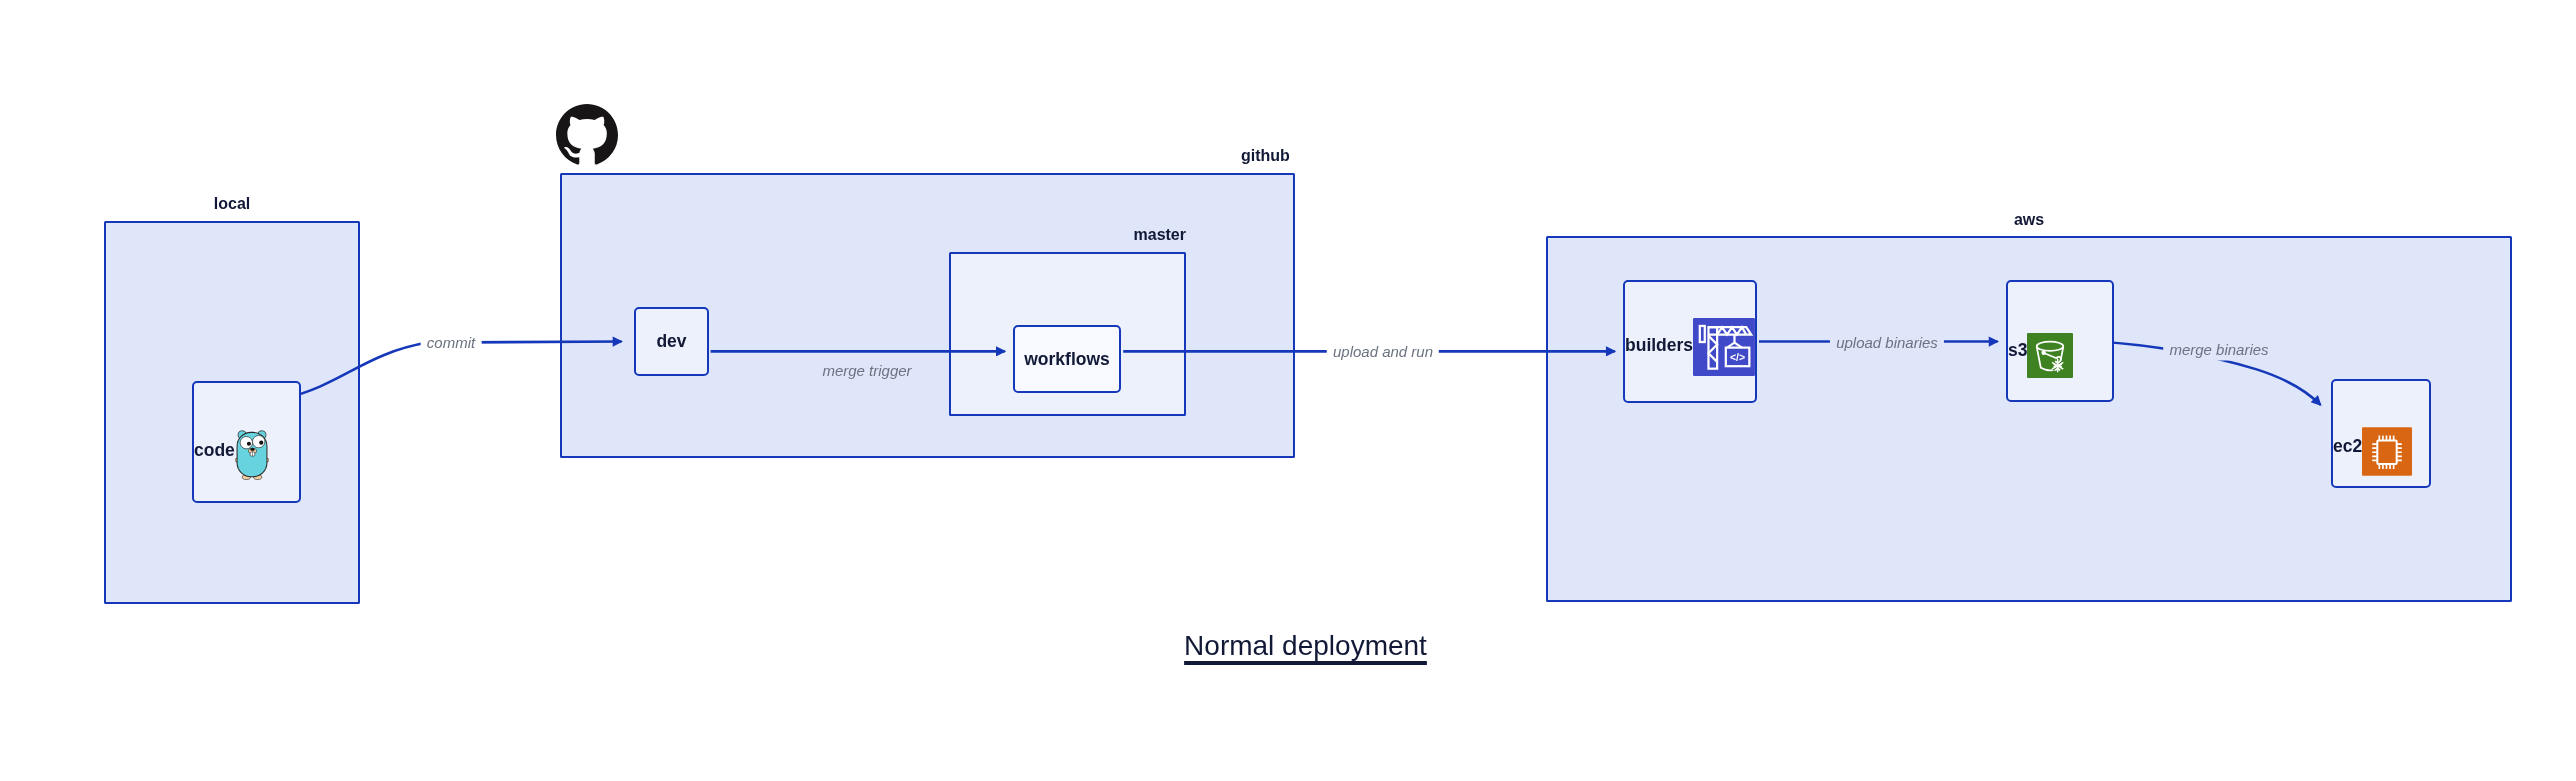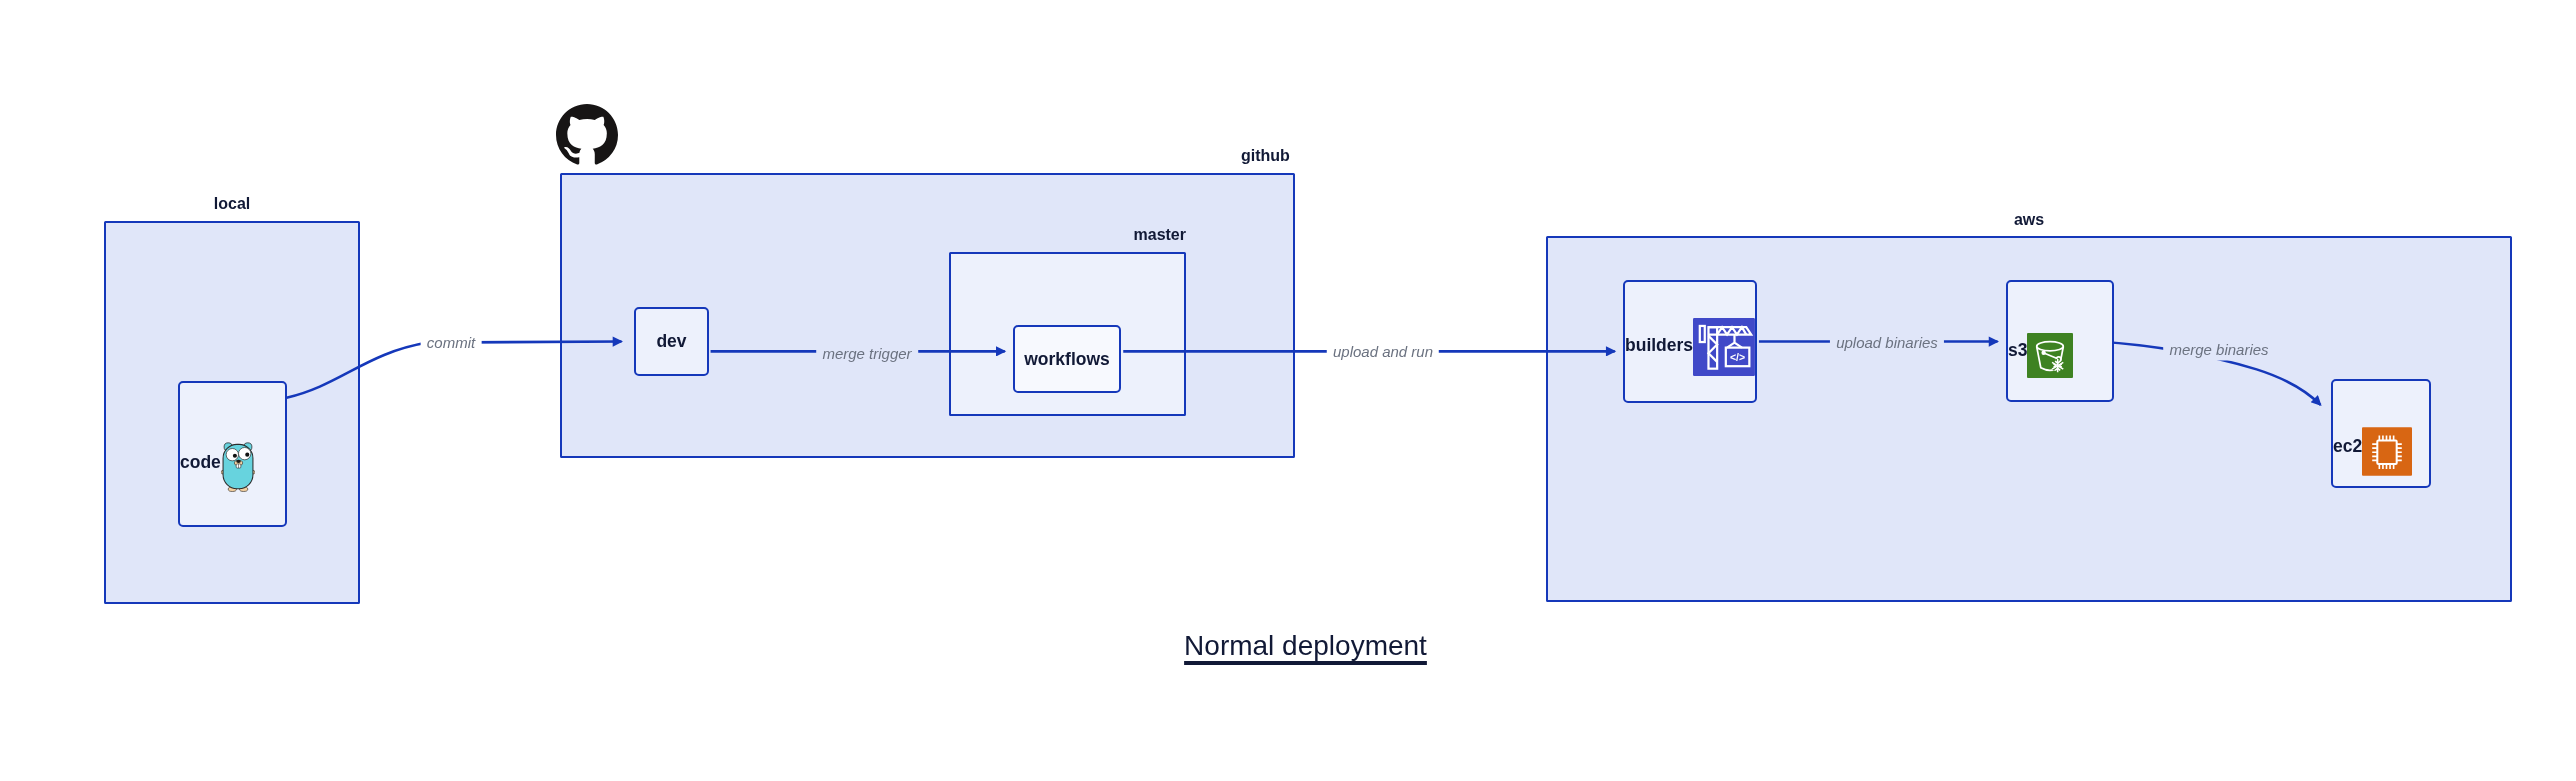--- a/index.html
+++ b/index.html
@@ -71,26 +71,26 @@
       </marker>
     </defs>
     <path d="M 556 772 C 660 748 710 685 830 665 L 1206 663" marker-end="url(#arr)"></path>
     <path d="M 1379 682 L 1950 682" marker-end="url(#arr)"></path>
     <path d="M 2180 682 L 3134 682" marker-end="url(#arr)"></path>
     <path d="M 3414 663 L 3877 663" marker-end="url(#arr)"></path>
     <path d="M 4072 663 C 4180 670 4290 690 4380 717 C 4440 736 4478 760 4504 786" marker-end="url(#arr)"></path>
   </svg>
 
   <div class="edge-label on-white" style="left:451px;top:342px">commit</div>
-  <div class="edge-label on-fill" style="left:867px;top:353px">merge trigger</div>
+  <div class="edge-label on-fill" style="left:867px;top:370px">merge trigger</div>
   <div class="edge-label on-white" style="left:1383px;top:351px">upload and run</div>
   <div class="edge-label on-fill" style="left:1887px;top:342px">upload binaries</div>
   <div class="edge-label on-fill" style="left:2219px;top:349px">merge binaries</div>
 
-  <div class="node" style="left:178px;top:381px;width:109px;height:146px;padding-top:16px">
+  <div class="node" style="left:192px;top:381px;width:109px;height:122px;padding-top:16px">
     <div class="node-label">code</div>
     <svg class="icon-box" style="margin-top:8.2px" width="34" height="52" viewBox="0 0 66 100">
       <circle cx="14" cy="13" r="8" fill="#67d3de" stroke="#2b2b2b" stroke-width="1.5"></circle>
       <circle cx="52" cy="13" r="8" fill="#67d3de" stroke="#2b2b2b" stroke-width="1.5"></circle>
       <ellipse cx="6" cy="62" rx="6" ry="4" fill="#f3cf9f" stroke="#2b2b2b" stroke-width="1.2"></ellipse>
       <ellipse cx="60" cy="62" rx="6" ry="4" fill="#f3cf9f" stroke="#2b2b2b" stroke-width="1.2"></ellipse>
       <ellipse cx="22" cy="95" rx="8" ry="4.5" fill="#f3cf9f" stroke="#2b2b2b" stroke-width="1.2"></ellipse>
       <ellipse cx="44" cy="95" rx="8" ry="4.5" fill="#f3cf9f" stroke="#2b2b2b" stroke-width="1.2"></ellipse>
       <rect x="4" y="8" width="58" height="86" rx="27" fill="#67d3de" stroke="#2b2b2b" stroke-width="2"></rect>
       <circle cx="22" cy="28" r="12" fill="#ffffff" stroke="#2b2b2b" stroke-width="1.3"></circle>

